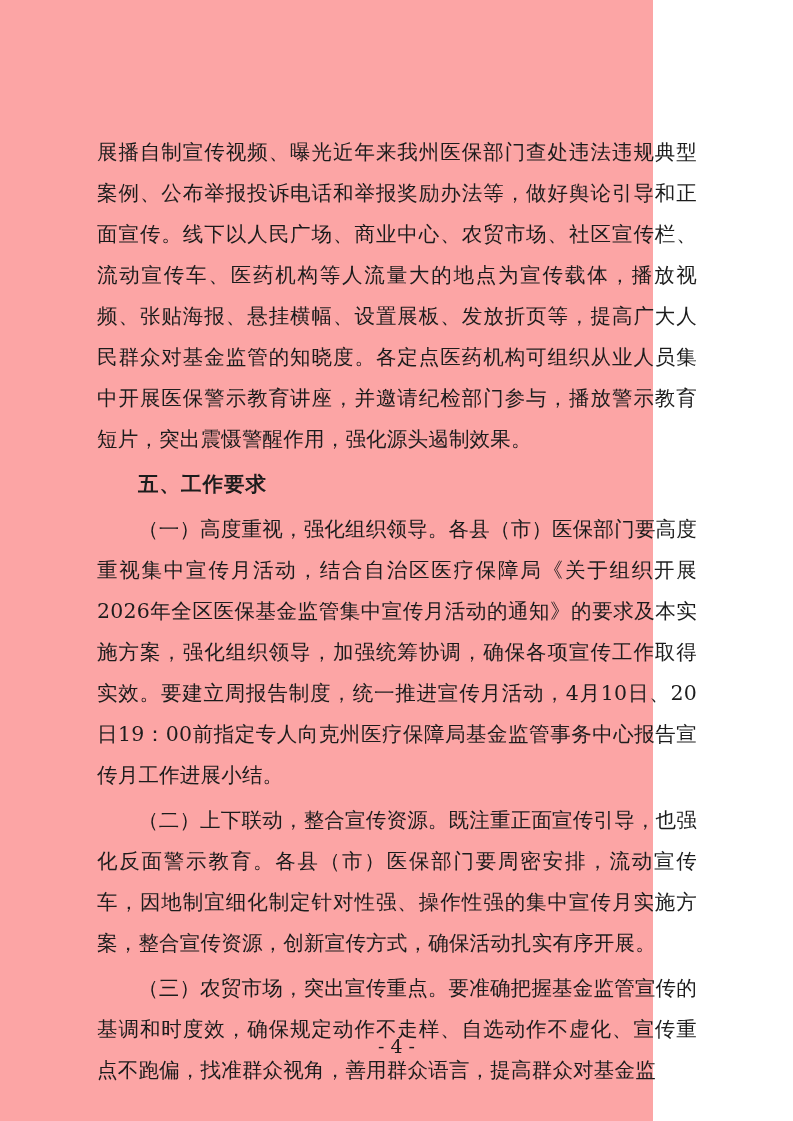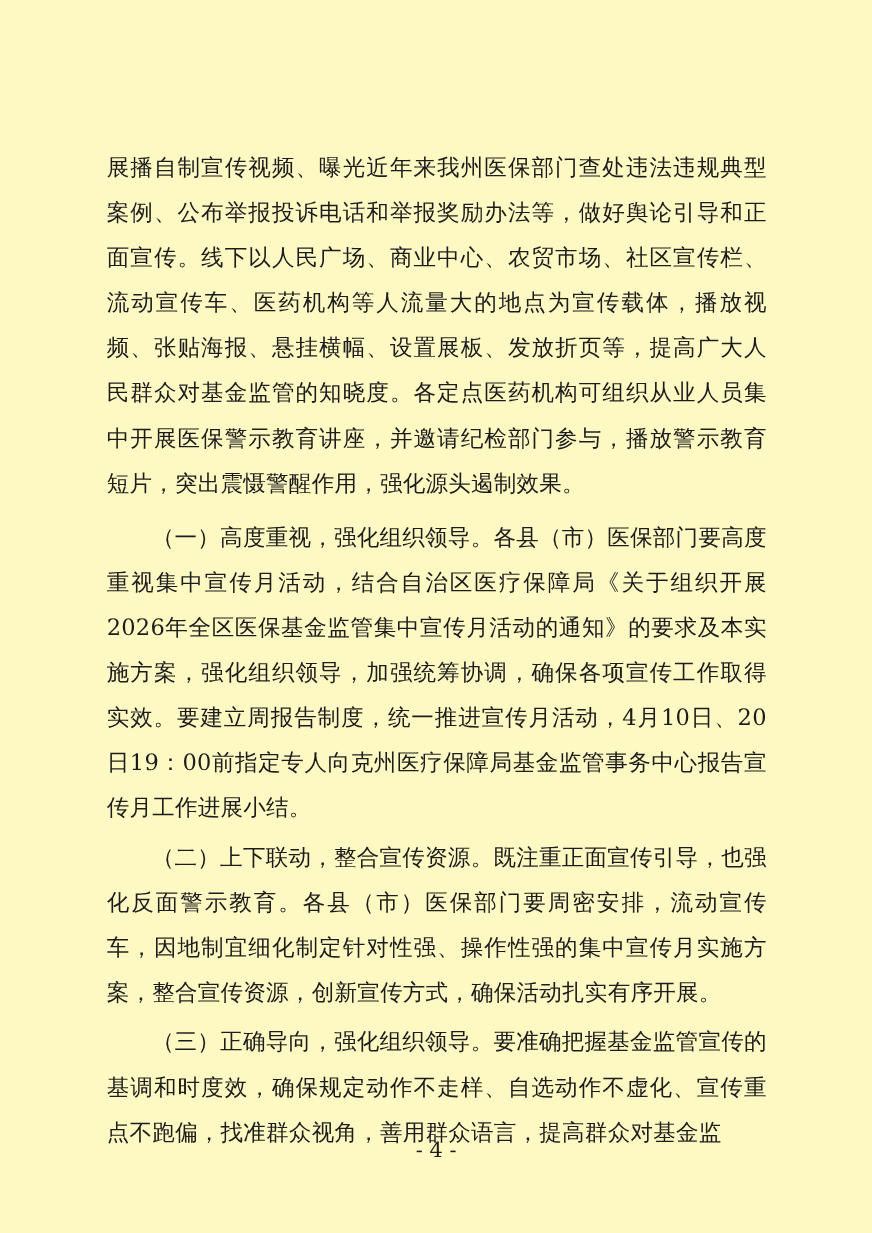--- a/index.html
+++ b/index.html
@@ -12,23 +12,23 @@
     background: #ffffff;
     font-family: "DejaVu Serif", "Liberation Serif", serif;
     color: #1a1a1a;
     position: relative;
     overflow: hidden;
   }
   .page {
     position: absolute;
     top: 0;
     left: 0;
-    width: 793px;
+    width: 653px;
     height: 1121px;
-    background: #fef9c3;
+    background: #fca5a5;
   }
   .content {
     position: absolute;
     left: 97px;
     top: 132px;
     width: 600px;
   }
   p {
     margin: 0;
     font-size: 20.5px;
@@ -65,29 +65,30 @@
 </head>
 <body>
 
 <div class="page">
   <div class="content">
 
     <p>展播自制宣传视频、曝光近年来我州医保部门查处违法违规典型案例、公布举报投诉电话和举报奖励办法等，做好舆论引导和正面宣传。线下以人民广场、商业中心、农贸市场、社区宣传栏、流动宣传车、医药机构等人流量大的地点为宣传载体，播放视频、张贴海报、悬挂横幅、设置展板、发放折页等，提高广大人民群众对基金监管的知晓度。各定点医药机构可组织从业人员集中开展医保警示教育讲座，并邀请纪检部门参与，播放警示教育短片，突出震慑警醒作用，强化源头遏制效果。</p>
 
     <div class="para-spacer"></div>
 
+    <p class="indent heading">五、工作要求</p>
 
     <div class="para-spacer"></div>
 
     <p class="indent"><span class="runin-bold">（一）高度重视，强化组织领导。</span><span>各县（市）医保部门要高度重视集中宣传月活动，结合自治区医疗保障局《关于组织开展2026年全区医保基金监管集中宣传月活动的通知》的要求及本实施方案，强化组织领导，加强统筹协调，确保各项宣传工作取得实效。要建立周报告制度，统一推进宣传月活动，4月10日、20日19：00前指定专人向克州医疗保障局基金监管事务中心报告宣传月工作进展小结。</span></p>
 
     <div class="para-spacer"></div>
 
     <p class="indent"><span class="runin-bold">（二）上下联动，整合宣传资源。</span><span>既注重正面宣传引导，也强化反面警示教育。各县（市）医保部门要周密安排，流动宣传车，因地制宜细化制定针对性强、操作性强的集中宣传月实施方案，整合宣传资源，创新宣传方式，确保活动扎实有序开展。</span></p>
 
     <div class="para-spacer"></div>
 
-    <p class="indent"><span class="runin-bold">（三）正确导向，强化组织领导。</span><span>要准确把握基金监管宣传的基调和时度效，确保规定动作不走样、自选动作不虚化、宣传重点不跑偏，找准群众视角，善用群众语言，提高群众对基金监</span></p>
+    <p class="indent"><span class="runin-bold">（三）农贸市场，突出宣传重点。</span><span>要准确把握基金监管宣传的基调和时度效，确保规定动作不走样、自选动作不虚化、宣传重点不跑偏，找准群众视角，善用群众语言，提高群众对基金监</span></p>
 
   </div>
 
   <div class="pagenum">- 4 -</div>
 </div>
 
 </body></html>

